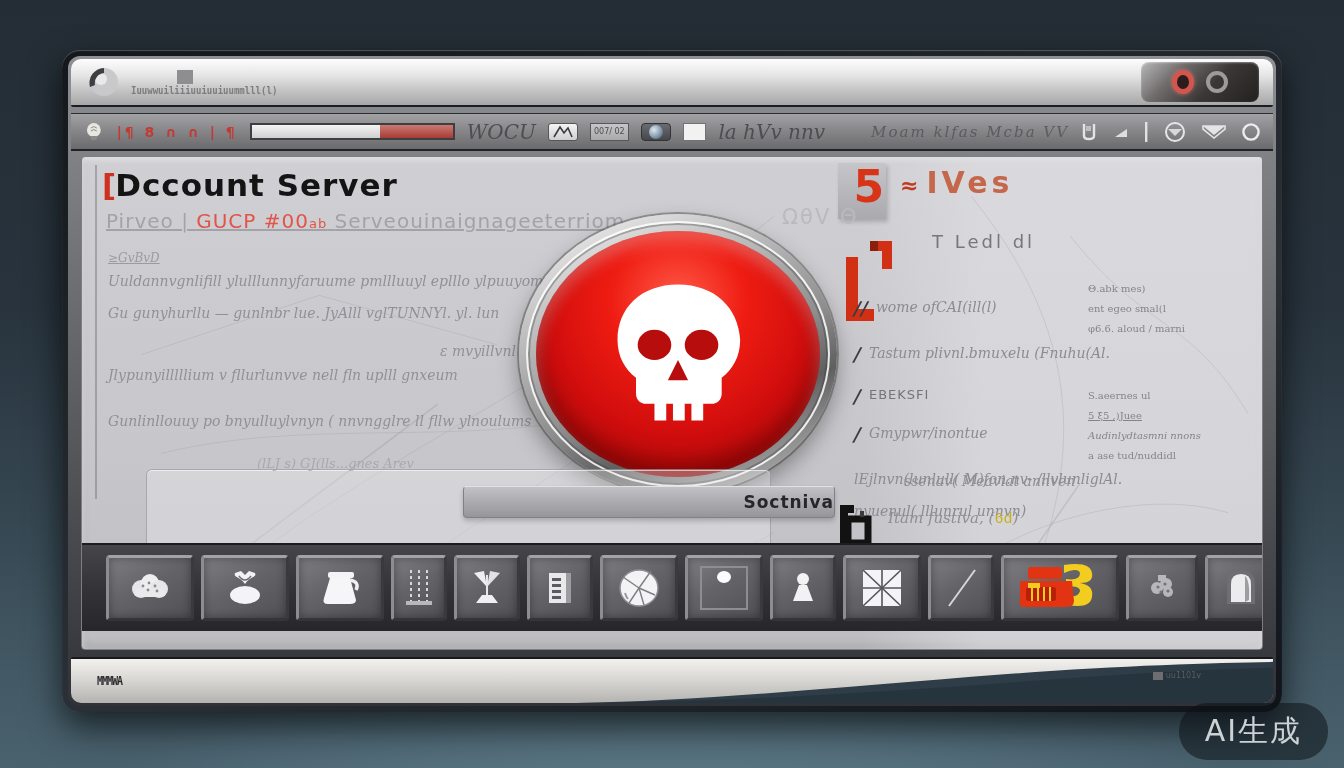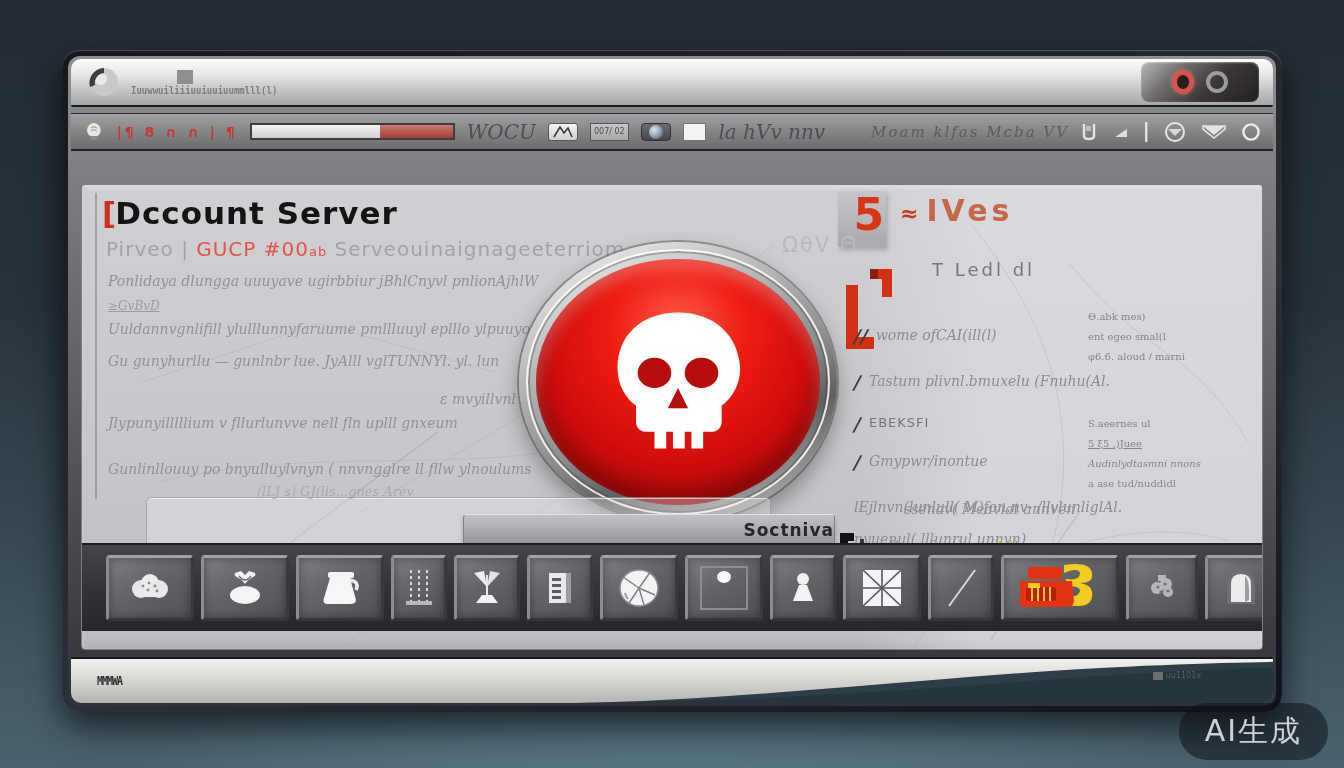--- a/index.html
+++ b/index.html
@@ -69,29 +69,28 @@
   .tb-btn-d { width:24px; background:#f2f2f2; border:1px solid #707276; }
   .tb-center { font-family:"DejaVu Serif", serif; font-style:italic; font-size:15px; color:#5b5b60; letter-spacing:2px; margin-left:34px; white-space:nowrap; }
   .tb-right { margin-left:auto; display:flex; align-items:center; gap:14px; }
   .tb-right svg { display:block; }
   
   .content {
     position:absolute; left:13px; right:13px; top:100px; bottom:56px;
     background:linear-gradient(180deg,#d0d0d4 0%,#c7c7cb 60%,#bebec2 100%);
     border:1px solid #7e7e82; border-radius:4px; overflow:hidden;
     box-shadow:inset 0 2px 6px rgba(255,255,255,.5), inset 0 -4px 8px rgba(0,0,0,.12);
-    margin-top:28px;
   }
   .content-right-lift { position:absolute; left:66%; top:0; bottom:0; right:0;
     background:linear-gradient(90deg, rgba(226,226,230,0), rgba(226,226,230,.55) 30%); }
   .content-vline { position:absolute; left:13px; top:8px; bottom:150px; width:2px; background:rgba(110,110,116,.45); }
   .scribbles { position:absolute; inset:0; opacity:.55; }
   .page-title { position:absolute; left:20px; top:10px; font-size:31px; font-weight:bold; color:#141414; letter-spacing:1px; }
   .page-title .rb { color:#d03020; font-weight:bold; margin-right:-2px; }
-  .page-subtitle { position:absolute; left:24px; top:52px; font-size:20px; color:#a2a2a8; letter-spacing:1px; }
+  .page-subtitle { position:absolute; left:24px; top:52px; font-size:20px; color:#a2a2a8; letter-spacing:1px;text-decoration:underline; }
   .page-subtitle .code { color:#e05548; }
   .cursive { font-family:"DejaVu Serif", serif; font-style:italic; color:#8e8e95; }
   .lcol { position:absolute; left:26px; top:84px; width:430px; }
   .lcol div { font-family:"DejaVu Serif", serif; font-style:italic; font-size:14px; color:#90909a; white-space:nowrap; }
   .ll0 { margin-top:4px; }
   .ll1 { margin-top:10px; font-size:12px !important; text-decoration:underline; color:#9a9aa2 !important; }
   .ll2 { margin-top:8px; }
   .ll3 { margin-top:16px; }
   .ll4 { margin-top:22px; margin-left:332px; }
   .ll5 { margin-top:8px; }
@@ -274,21 +273,20 @@
       <div class="page-title">
         <span class="rb">[</span><span>Dccount Server</span>
       </div>
       <div class="page-subtitle">
         <span>Pirveo |</span>
         <span class="code">GUCP #00</span><span class="code" style="font-size:13px">ab</span>
         <span>Serveouinaignageeterriom</span>
       </div>
 
       <div class="lcol">
-        <div class="ll0">Ponlidaya dlungga uuuyave ugirbbiur  jBhlCnyvl  pnlionAjhlW</div>
         <div class="ll1">≥GvBvD</div>
         <div class="ll2">Uuldannvgnlifill ylulllunnyfaruume pmllluuyl  eplllo ylpuuyomoeqhl</div>
         <div class="ll3">Gu gunyhurllu — gunlnbr lue. JyAlll  vglTUNNYl.  yl.  lun</div>
         <div class="ll4">ε mvyillvnl</div>
         <div class="ll5">Jlypunyilllllium v fllurlunvve nell  fln uplll gnxeum</div>
         <div class="ll6">Gunlinllouuy po bnyulluylvnyn ( nnvngglre ll fllw  ylnoulums</div>
       </div>
 
       <div class="skull-button">
         <div class="ring2"></div>

